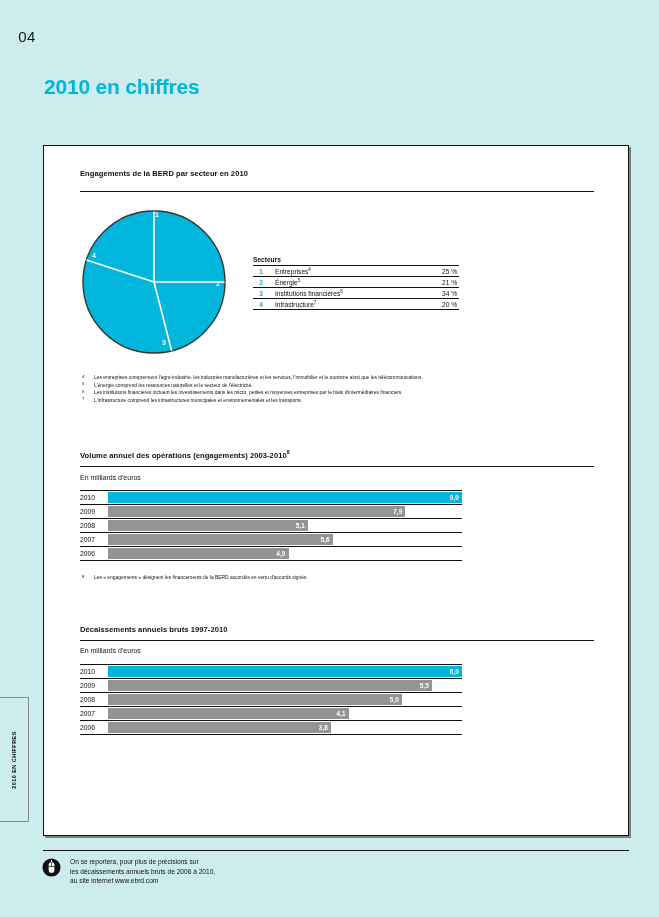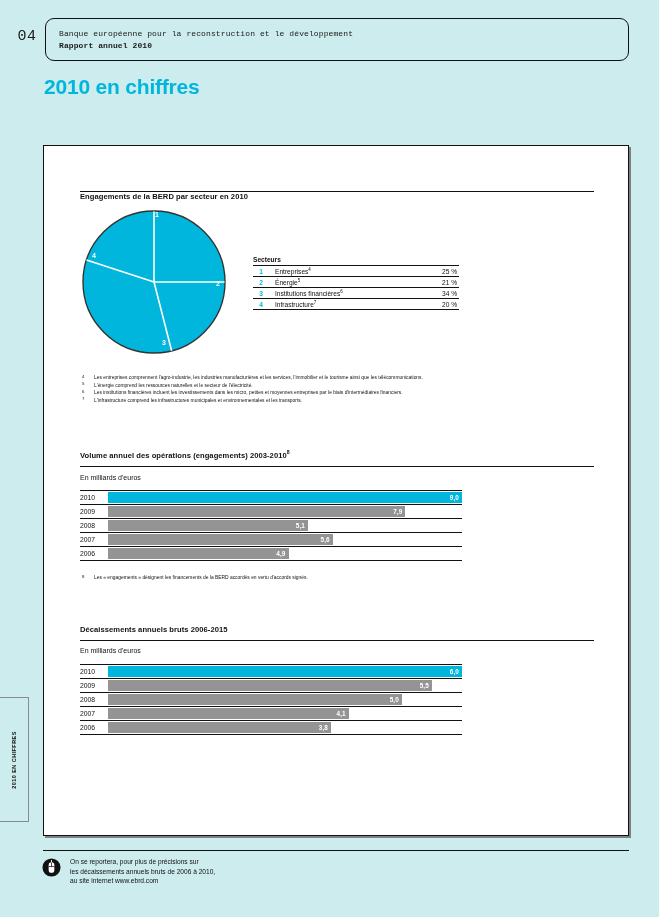--- a/index.html
+++ b/index.html
@@ -11,21 +11,21 @@
     font-family: "Liberation Sans", sans-serif;
     color: #1a1a1a;
     overflow: hidden;
     position: relative;
   }
 
   
   #header-area {
     position: absolute;
     left: 0; top: 18px;
-    width: 659px; height: 44px; font-family: Liberation Mono, monospace;
+    width: 659px; height: 44px;
   }
   #page-number {
     position: absolute;
     left: 8px; top: 10px;
     width: 38px;
     text-align: center;
     font-size: 15px;
     letter-spacing: .5px;
     color: #1a1a1a;
   }
@@ -236,35 +236,31 @@
     font-size: 6.6px;
     line-height: 9.5px;
     color: #111;
   }
 </style>
 </head>
 <body>
 
 <div id="header-area">
   <div id="page-number">04</div>
-  <div id="header-box">
-    <div class="line" id="header-line-1">Banque européenne pour la reconstruction et le développement</div>
-    <div class="line" id="header-line-2">Rapport annuel 2010</div>
-  </div>
 </div>
 
 <div id="page-title">2010 en chiffres</div>
 
 <div id="side-tab">
   <div id="side-tab-label">2010 EN CHIFFRES</div>
 </div>
 
 <div id="content-card">
 
-  <div class="section-title" style="left:36px; top:46px;">Engagements de la BERD par secteur en 2010</div>
+  <div class="section-title" style="left:36px; top:23px;">Engagements de la BERD par secteur en 2010</div>
   <div class="section-rule" style="left:36px; top:45px; width:514px;"></div>
 
   <div id="pie-wrap">
     <svg id="pie-svg" width="148" height="148" viewBox="0 0 148 148">
       <circle cx="74" cy="74" r="71" fill="#00b6dd" stroke="#333333" stroke-width="1.4"></circle>
 
       <line x1="74" y1="74" x2="74" y2="3.5" stroke="#ffffff" stroke-width="1.6"></line>
       <line x1="74" y1="74" x2="144.5" y2="74" stroke="#ffffff" stroke-width="1.6"></line>
 
       <line x1="74" y1="74" x2="91.6" y2="142.7" stroke="#ffffff" stroke-width="1.6"></line>
@@ -356,21 +352,21 @@
           <span class="bar-value">4,9</span>
         </div>
       </div>
     </div>
   </div>
 
   <div class="footnote-list" style="top:428px;">
     <div class="footnote"><span class="mark">8</span><span>Les « engagements » désignent les financements de la BERD accordés en vertu d'accords signés.</span></div>
   </div>
 
-  <div class="section-title" style="left:36px; top:479px;">Décaissements annuels bruts 2006-2015</div>
+  <div class="section-title" style="left:36px; top:479px;">Décaissements annuels bruts 1997-2010</div>
   <div class="section-rule" style="left:36px; top:494px; width:514px;"></div>
   <div class="sub-label" style="left:36px; top:501px;">En milliards d'euros</div>
 
   <div class="bar-chart" style="left:36px; top:518px; width:382px;">
     <div class="bar-row">
       <span class="bar-year">2010</span>
       <div class="bar-track">
         <div class="bar-fill highlight" style="width:100%;">
           <span class="bar-value">6,0</span>
         </div>

